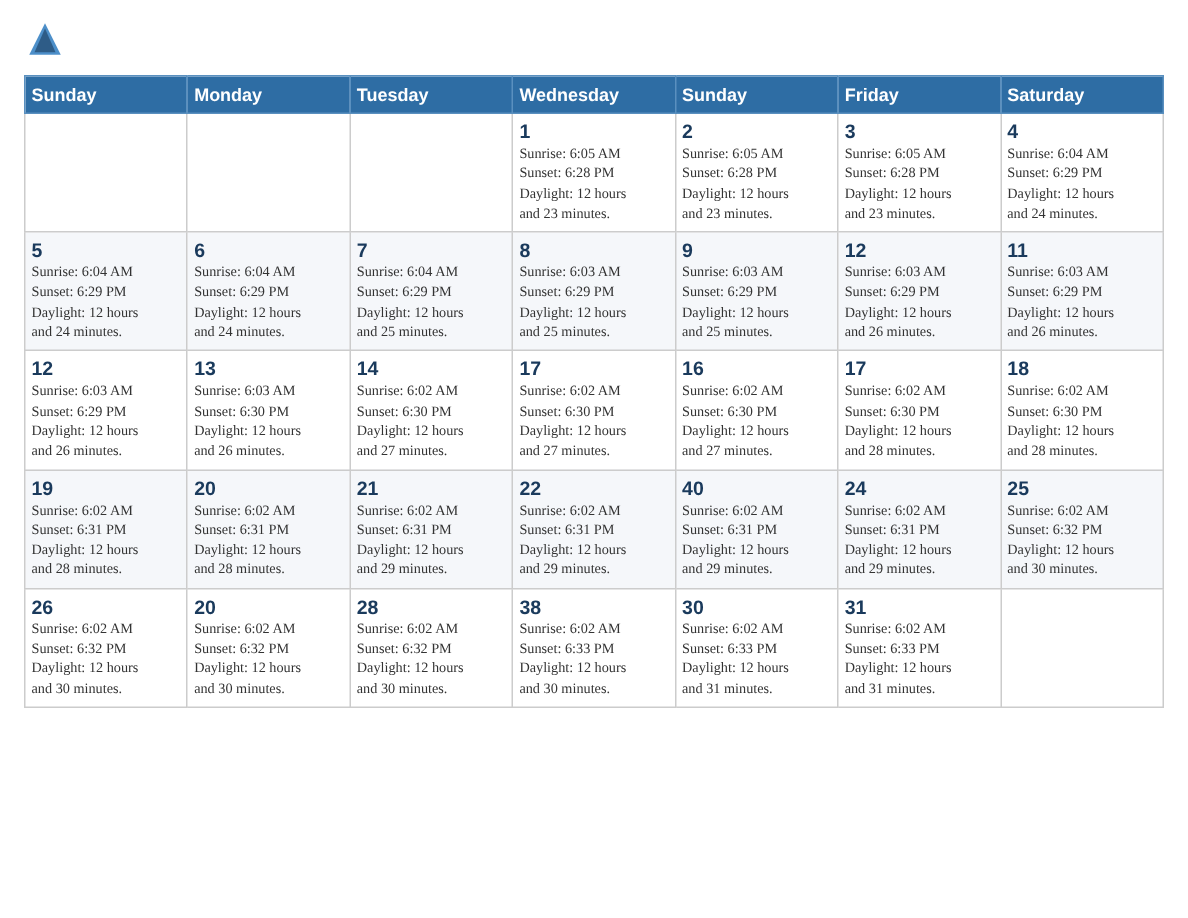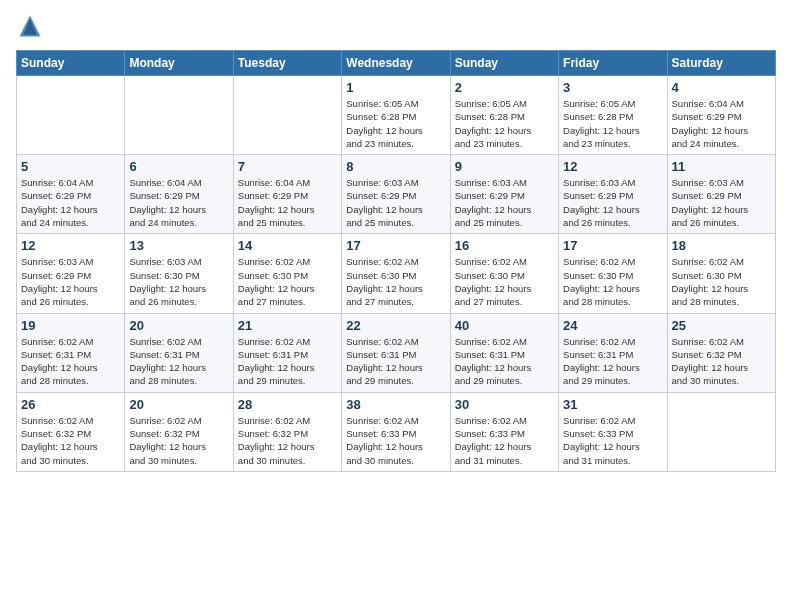--- a/index.html
+++ b/index.html
@@ -78,20 +78,21 @@
       font-size: 13px;
       font-weight: bold;
       color: #1a3a5c;
       display: block;
       margin-bottom: 2px;
     }
     .cell-info {
       font-size: 9.5px;
       color: #333;
       line-height: 1.4;
+      font-family: Liberation Serif, serif;
     }
     .empty-cell {
       background: #f9f9f9;
     }
   </style>
 </head>
 <body>
 
 <div class="header">
   <div class="logo">

